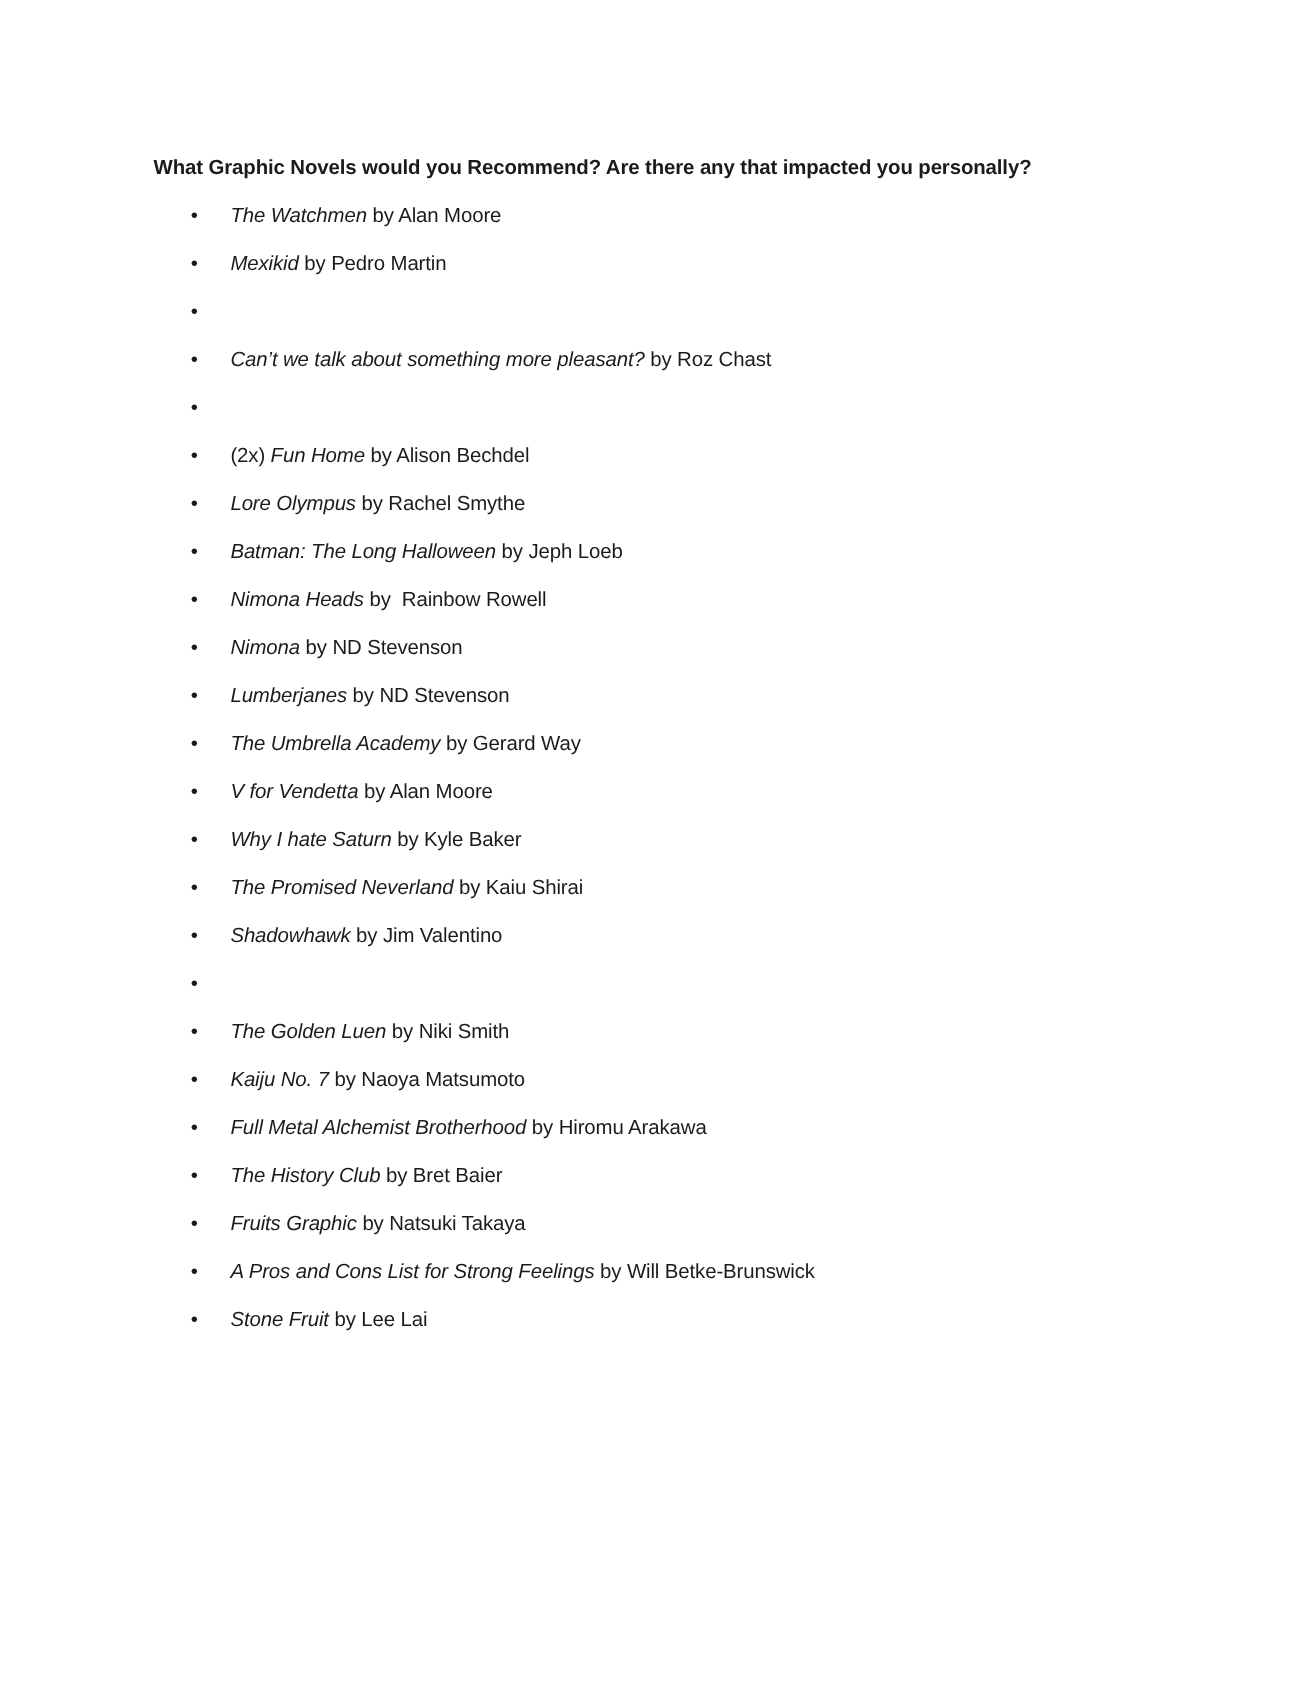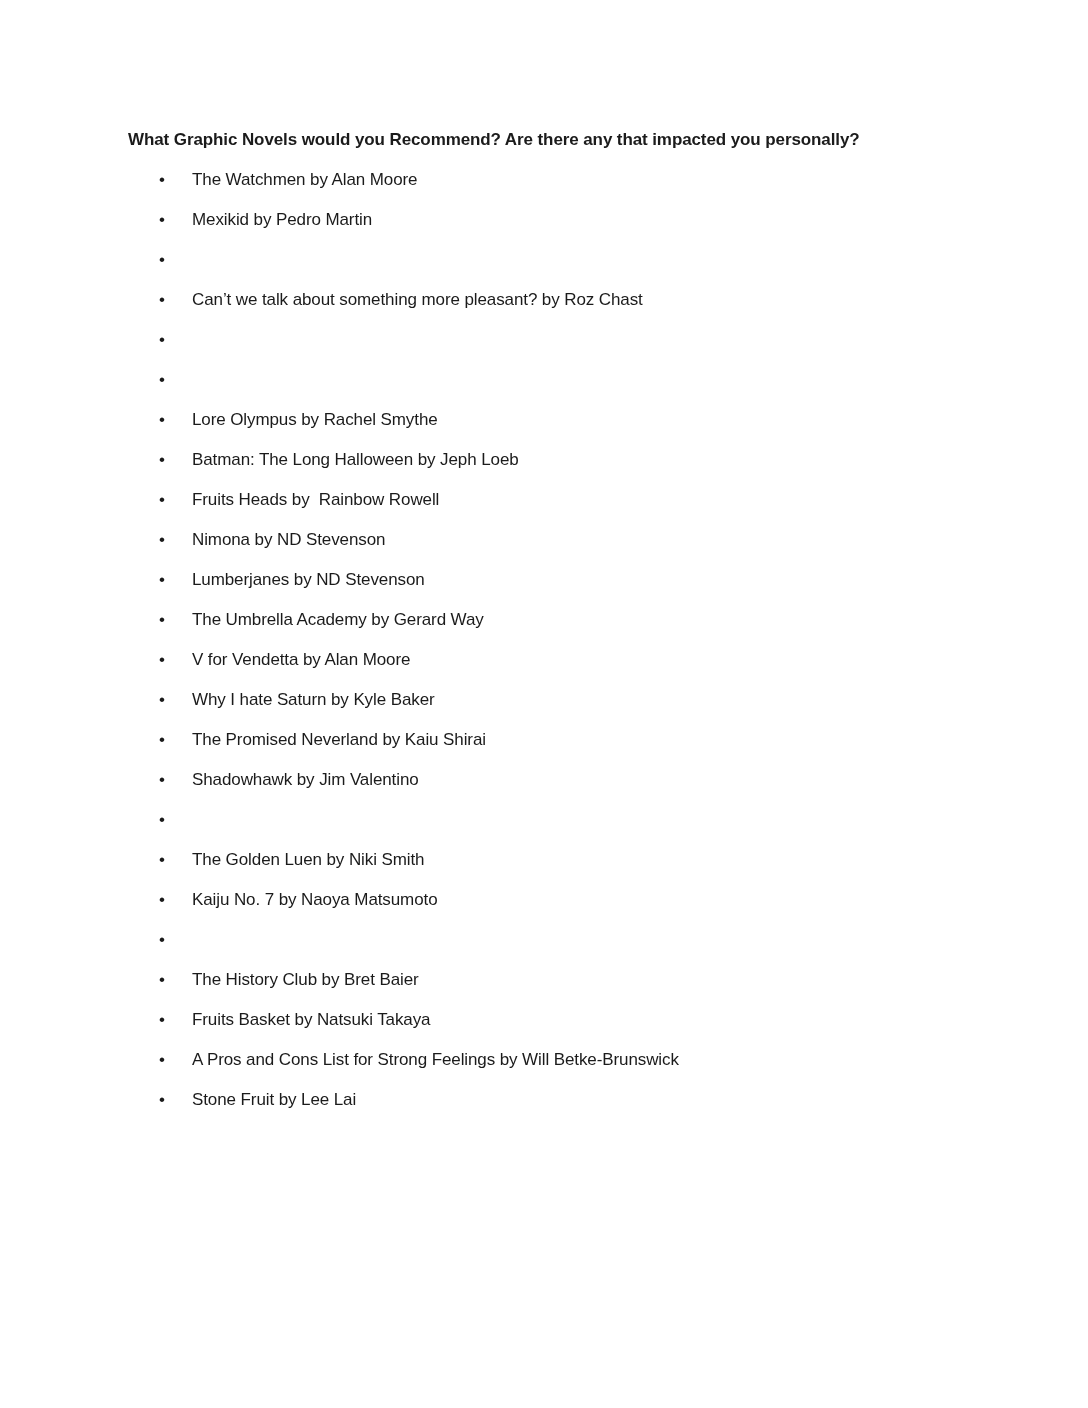--- a/index.html
+++ b/index.html
@@ -48,20 +48,21 @@
   .item-text {
     position: absolute;
     left: 192px;
     top: 0;
     line-height: 40px;
     font-size: 17px;
     white-space: pre;
     letter-spacing: -0.1px;
   }
   .book-title-text {
+    font-style: italic;
   }
 </style>
 </head>
 <body>
 
 <div class="doc-page">
   <h1 class="heading">What Graphic Novels would you Recommend? Are there any that impacted you personally?</h1>
   <ul class="book-list" id="book-list">
   <li class="book-item">
     <span class="bullet">•</span>
@@ -81,35 +82,36 @@
     <span class="bullet">•</span>
     <span class="item-text"><span class="item-prefix"></span><span class="book-title-text">Can’t we talk about something more pleasant?</span><span class="book-author-text"> by Roz Chast</span></span>
   </li>
 
   <li class="book-item">
     <span class="bullet">•</span>
   </li>
 
   <li class="book-item">
     <span class="bullet">•</span>
+    <span class="item-text"><span class="item-prefix">(2x) </span><span class="book-title-text">Fun Home</span><span class="book-author-text"> by Alison Bechdel</span></span>
   </li>
 
   <li class="book-item">
     <span class="bullet">•</span>
     <span class="item-text"><span class="item-prefix"></span><span class="book-title-text">Lore Olympus</span><span class="book-author-text"> by Rachel Smythe</span></span>
   </li>
 
   <li class="book-item">
     <span class="bullet">•</span>
     <span class="item-text"><span class="item-prefix"></span><span class="book-title-text">Batman: The Long Halloween</span><span class="book-author-text"> by Jeph Loeb</span></span>
   </li>
 
   <li class="book-item">
     <span class="bullet">•</span>
-    <span class="item-text"><span class="item-prefix"></span><span class="book-title-text">Fruits Heads</span><span class="book-author-text"> by  Rainbow Rowell</span></span>
+    <span class="item-text"><span class="item-prefix"></span><span class="book-title-text">Nimona Heads</span><span class="book-author-text"> by  Rainbow Rowell</span></span>
   </li>
 
   <li class="book-item">
     <span class="bullet">•</span>
     <span class="item-text"><span class="item-prefix"></span><span class="book-title-text">Nimona</span><span class="book-author-text"> by ND Stevenson</span></span>
   </li>
 
   <li class="book-item">
     <span class="bullet">•</span>
     <span class="item-text"><span class="item-prefix"></span><span class="book-title-text">Lumberjanes</span><span class="book-author-text"> by ND Stevenson</span></span>
@@ -149,30 +151,31 @@
     <span class="item-text"><span class="item-prefix"></span><span class="book-title-text">The Golden Luen</span><span class="book-author-text"> by Niki Smith</span></span>
   </li>
 
   <li class="book-item">
     <span class="bullet">•</span>
     <span class="item-text"><span class="item-prefix"></span><span class="book-title-text">Kaiju No. 7</span><span class="book-author-text"> by Naoya Matsumoto</span></span>
   </li>
 
   <li class="book-item">
     <span class="bullet">•</span>
+    <span class="item-text"><span class="item-prefix"></span><span class="book-title-text">Full Metal Alchemist Brotherhood</span><span class="book-author-text"> by Hiromu Arakawa</span></span>
   </li>
 
   <li class="book-item">
     <span class="bullet">•</span>
     <span class="item-text"><span class="item-prefix"></span><span class="book-title-text">The History Club</span><span class="book-author-text"> by Bret Baier</span></span>
   </li>
 
   <li class="book-item">
     <span class="bullet">•</span>
-    <span class="item-text"><span class="item-prefix"></span><span class="book-title-text">Fruits Basket</span><span class="book-author-text"> by Natsuki Takaya</span></span>
+    <span class="item-text"><span class="item-prefix"></span><span class="book-title-text">Fruits Graphic</span><span class="book-author-text"> by Natsuki Takaya</span></span>
   </li>
 
   <li class="book-item">
     <span class="bullet">•</span>
     <span class="item-text"><span class="item-prefix"></span><span class="book-title-text">A Pros and Cons List for Strong Feelings</span><span class="book-author-text"> by Will Betke-Brunswick</span></span>
   </li>
 
   <li class="book-item">
     <span class="bullet">•</span>
     <span class="item-text"><span class="item-prefix"></span><span class="book-title-text">Stone Fruit</span><span class="book-author-text"> by Lee Lai</span></span>

